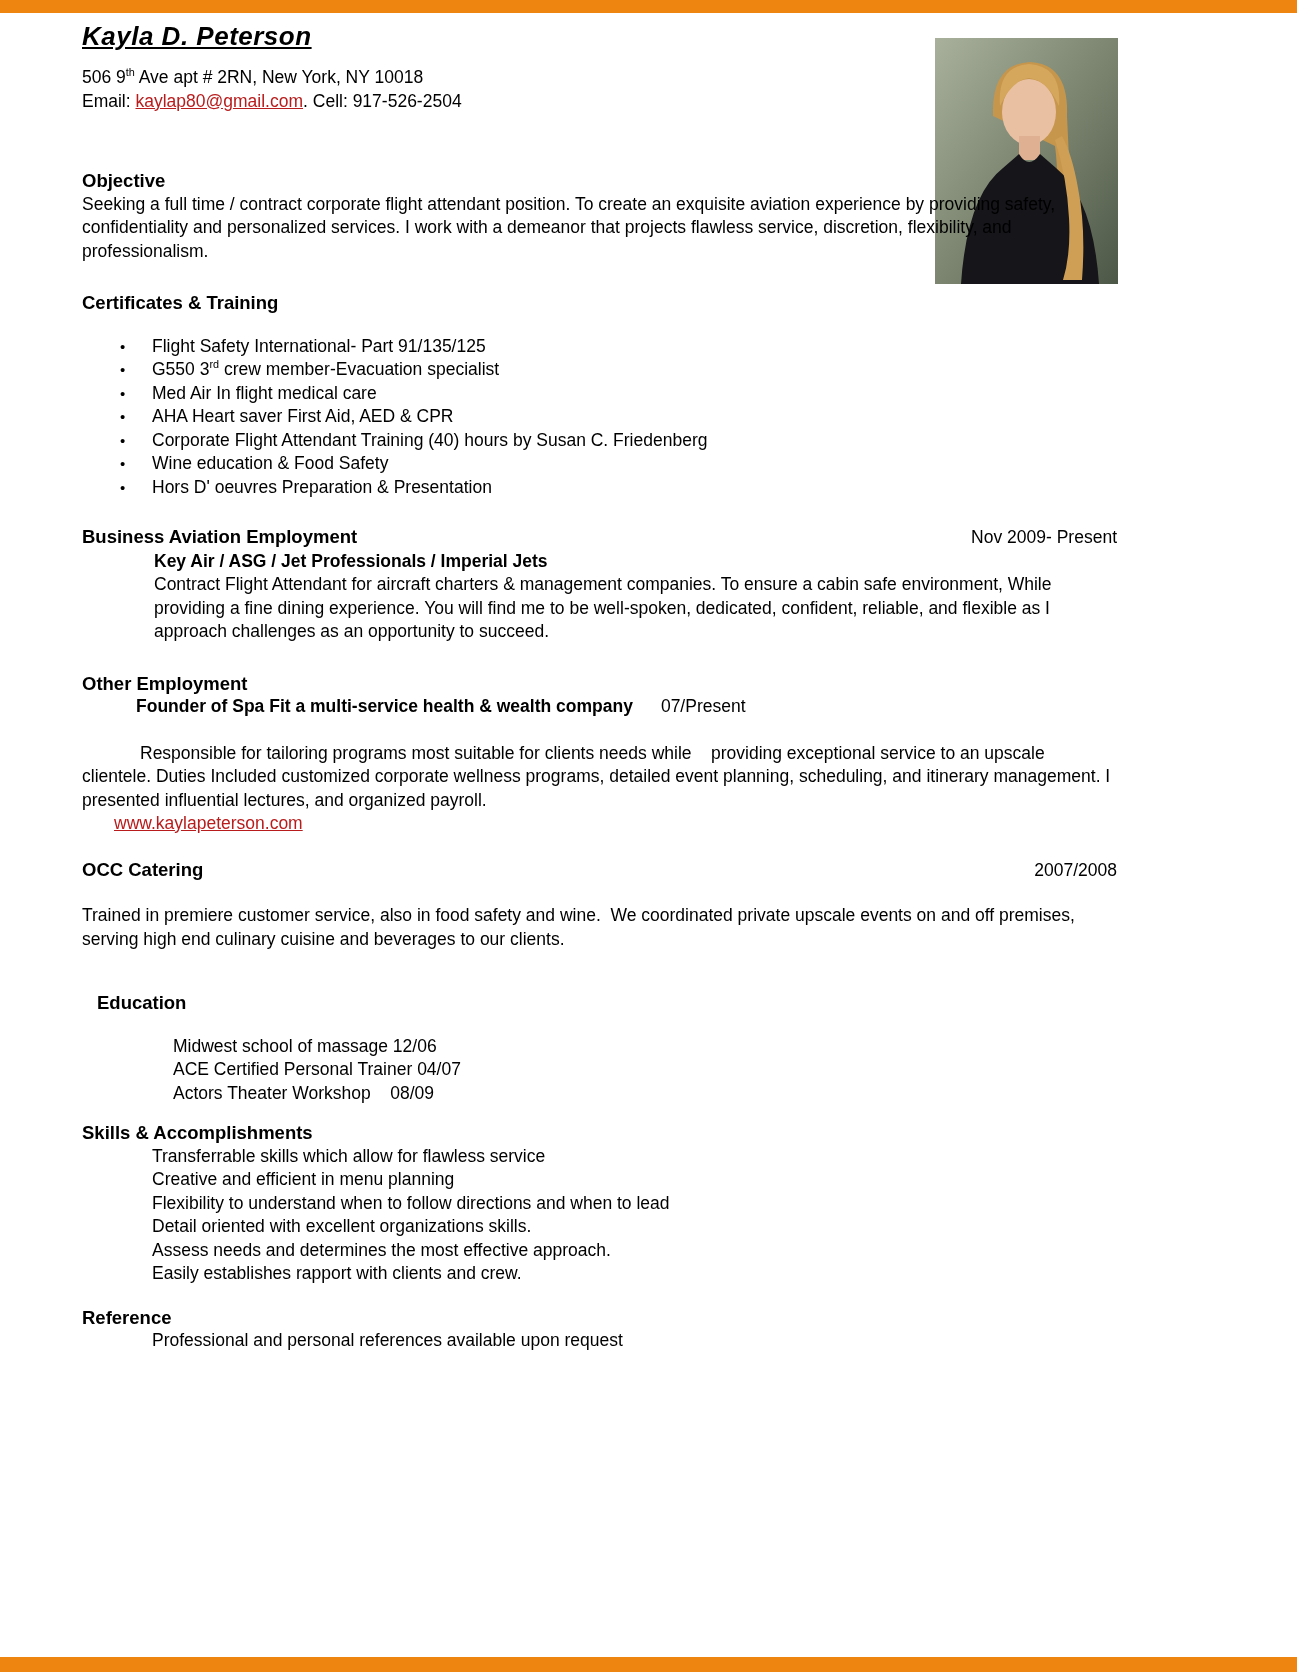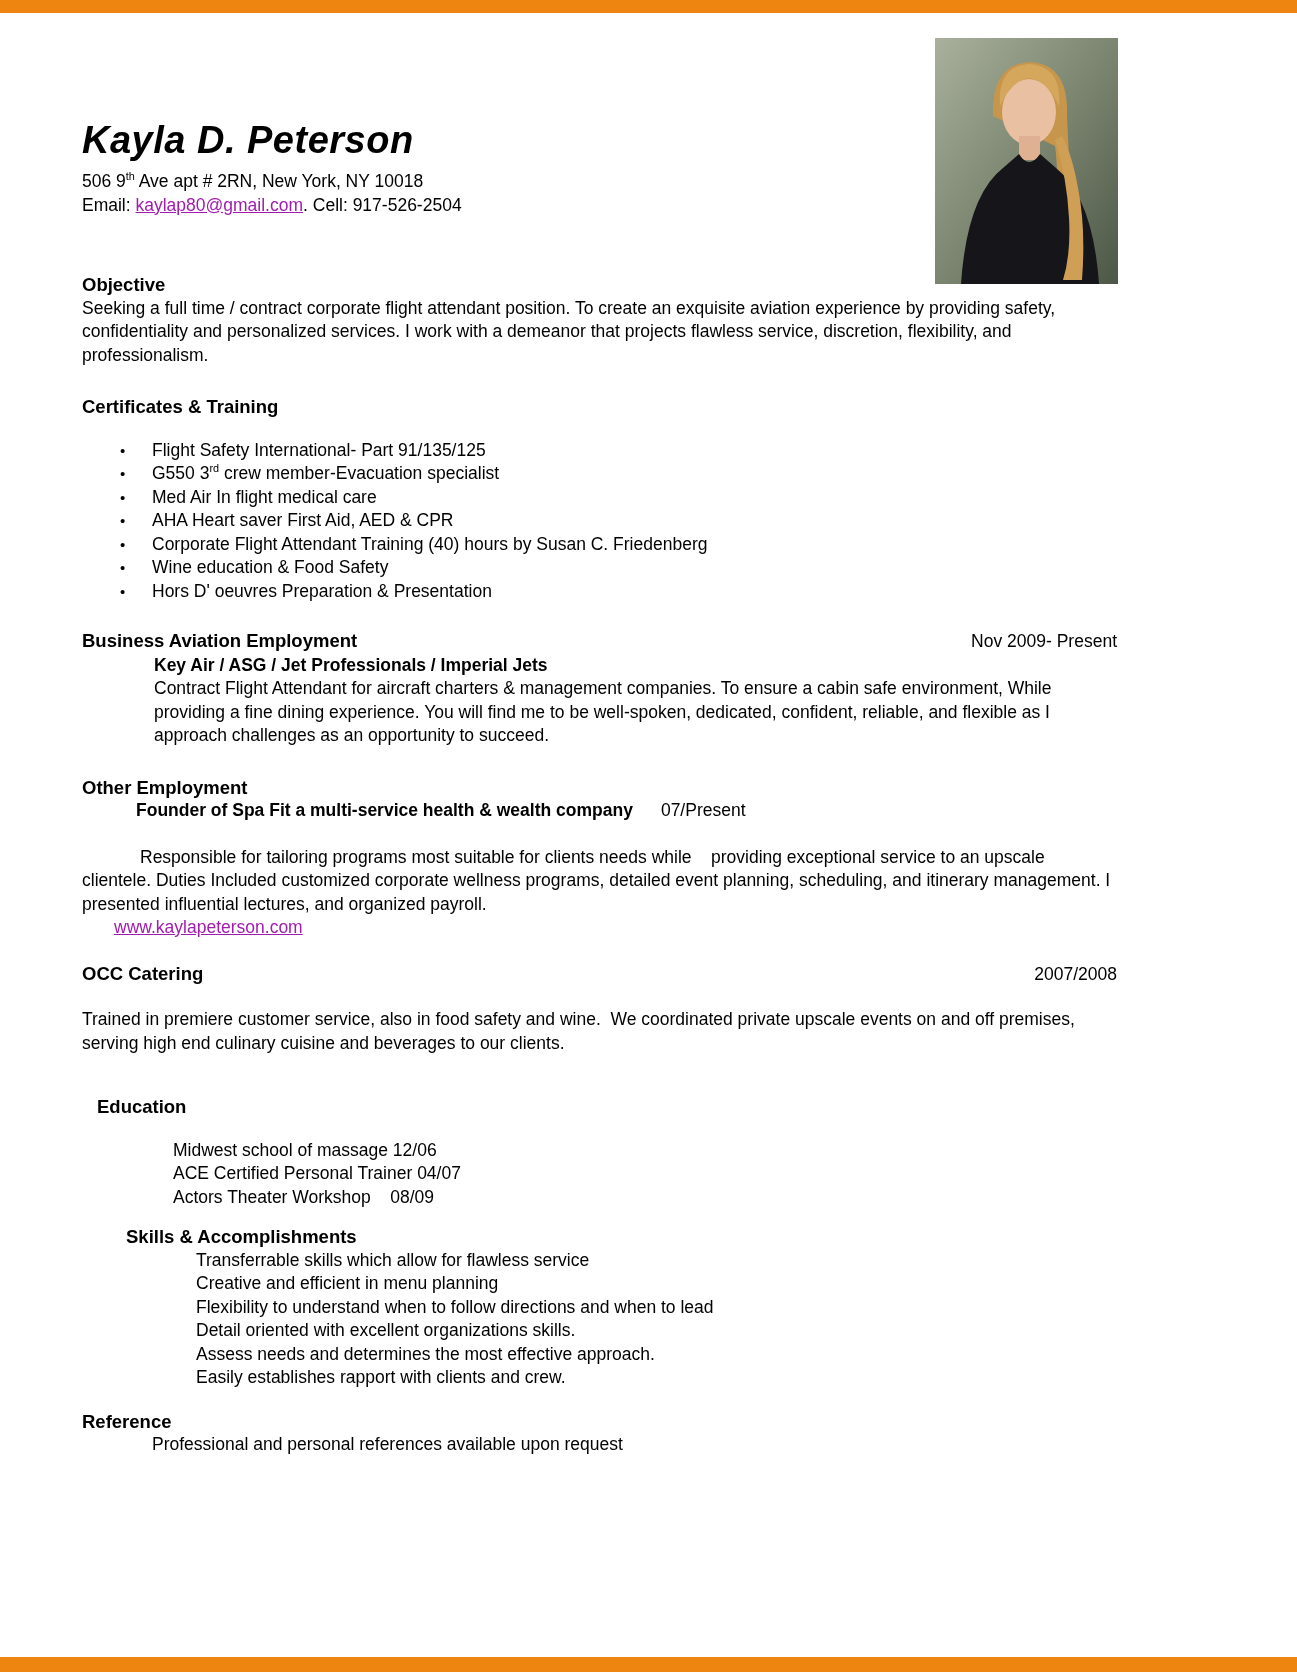--- a/index.html
+++ b/index.html
@@ -17,28 +17,28 @@
   .photo {
     position: absolute; top: 38px; right: 179px; width: 183px; height: 246px;
     overflow: hidden;
   }
 
   .content {
     position: absolute; top: 13px; left: 82px; right: 180px;
   }
 
   .name {
-    margin-top: 104px;
-    font-size: 38px; line-height: 47px;
+    font-size: 26px; line-height: 47px;
     font-weight: bold; font-style: italic;
+    text-decoration: underline;
     letter-spacing: 0.5px;
   }
   .addr { margin-top: 6px; }
   sup { font-size: 0.62em; vertical-align: super; line-height: 0; }
-  a.link { color: #a21caf; text-decoration: underline; cursor: pointer; }
+  a.link { color: #b91c1c; text-decoration: underline; cursor: pointer; }
 
   .section-heading { font-weight: bold; font-size: 18.5px; }
   .heading-row { display: flex; justify-content: space-between; align-items: baseline; }
   .dates { font-weight: normal; font-size: 17.5px; text-align: center; }
 
   .objective { margin-top: 56px; }
   .certificates { margin-top: 28px; }
 
   ul.cert-list { list-style: none; margin-top: 20px; }
   ul.cert-list li { position: relative; padding-left: 70px; }
@@ -55,21 +55,21 @@
   .other-body { margin-top: 23px; text-indent: 58px; white-space: pre-wrap; }
   .website-line { margin-top: 0; margin-left: 32px; }
 
   .occ { margin-top: 22px; }
   .occ-body { margin-top: 22px; white-space: pre-wrap; }
 
   .education { margin-top: 40px; margin-left: 15px; }
   .edu-list { list-style: none; margin-top: 20px; }
   .edu-list li { padding-left: 76px; white-space: pre-wrap; }
 
-  .skills { margin-top: 16px; margin-left: 44px; }
+  .skills { margin-top: 16px; }
   .skill-list { list-style: none; }
   .skill-list li { padding-left: 70px; }
 
   .reference { margin-top: 20px; }
   .reference-body { padding-left: 70px; }
 </style>
 </head>
 <body>
 
 <div class="bar top"></div>

